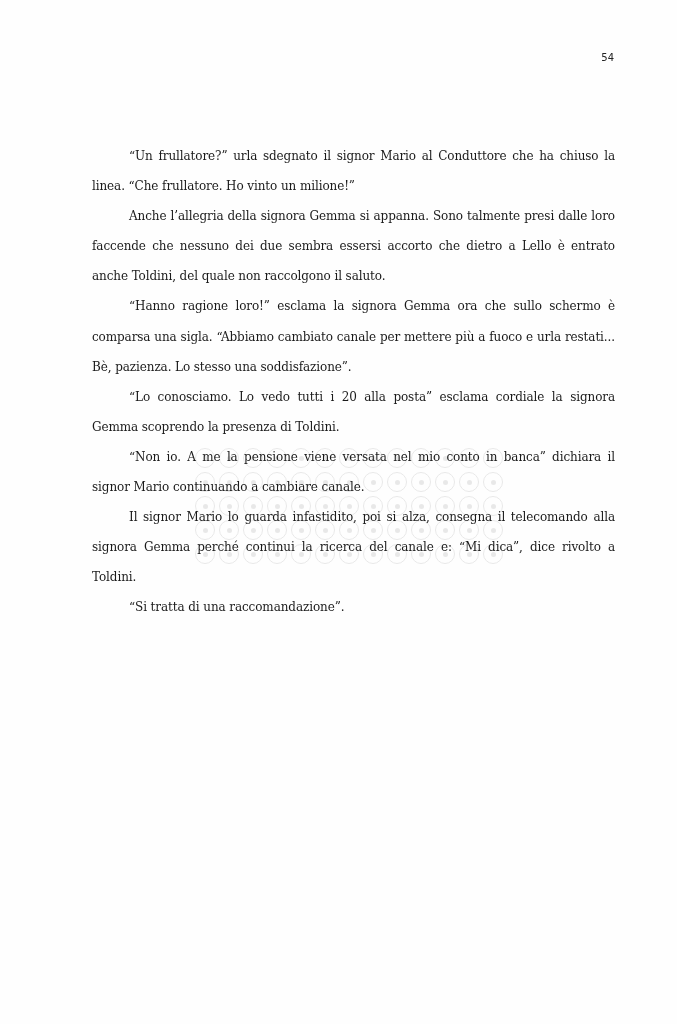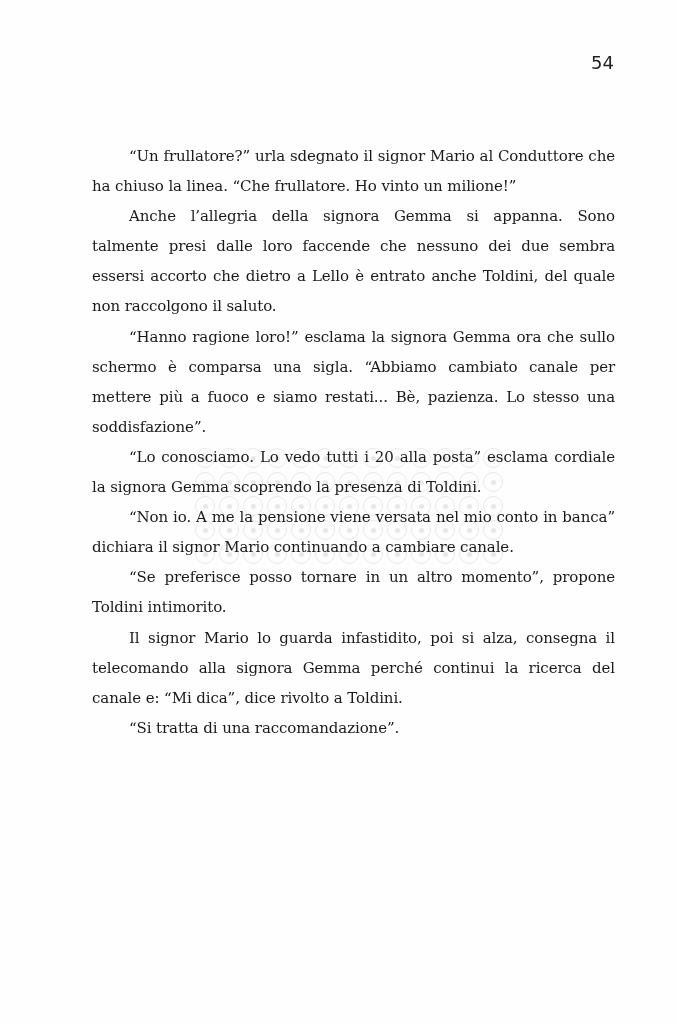--- a/index.html
+++ b/index.html
@@ -19,29 +19,29 @@
       position: absolute;
       left: 0; top: 0;
       width: 677px; height: 1024px;
       background: #fefefe;
     }
     .page-number {
       position: absolute;
       top: 52px;
       right: 63px;
       font-family: "DejaVu Sans", "Liberation Sans", sans-serif;
-      font-size: 18px;
+      font-size: 10px;
       color: #222;
     }
     .body-text {
       position: absolute;
       left: 92px;
       top: 141px;
       width: 523px;
-      font-size: 15px;
+      font-size: 12px;
       line-height: 30.1px;
       text-align: justify;
       letter-spacing: -0.1px;
     }
     .body-text p {
       margin: 0 0 0 0;
       text-indent: 37px;
     }
     .watermark {
       position: absolute;
@@ -154,20 +154,19 @@
       <span class="dot"></span>
       <span class="dot"></span>
       <span class="dot"></span>
       <span class="dot"></span>
     </div>
   </div>
 
   <div class="body-text">
     <p>“Un frullatore?” urla sdegnato il signor Mario al Conduttore che ha chiuso la linea. “Che frullatore. Ho vinto un milione!”</p>
     <p>Anche l’allegria della signora Gemma si appanna. Sono talmente presi dalle loro faccende che nessuno dei due sembra essersi accorto che dietro a Lello è entrato anche Toldini, del quale non raccolgono il saluto.</p>
-    <p>“Hanno ragione loro!” esclama la signora Gemma ora che sullo schermo è comparsa una sigla. “Abbiamo cambiato canale per mettere più a fuoco e siamo restati... Bè, pazienza. Lo stesso una soddisfazione”.</p>
+    <p>“Hanno ragione loro!” esclama la signora Gemma ora che sullo schermo è comparsa una sigla. “Abbiamo cambiato canale per mettere più a fuoco e urla restati... Bè, pazienza. Lo stesso una soddisfazione”.</p>
     <p>“Lo conosciamo. Lo vedo tutti i 20 alla posta” esclama cordiale la signora Gemma scoprendo la presenza di Toldini.</p>
     <p>“Non io. A me la pensione viene versata nel mio conto in banca” dichiara il signor Mario continuando a cambiare canale.</p>
-    <p>“Se preferisce posso tornare in un altro momento”, propone Toldini intimorito.</p>
     <p>Il signor Mario lo guarda infastidito, poi si alza, consegna il telecomando alla signora Gemma perché continui la ricerca del canale e: “Mi dica”, dice rivolto a Toldini.</p>
     <p>“Si tratta di una raccomandazione”.</p>
   </div>
 </div>
 
 </body></html>

